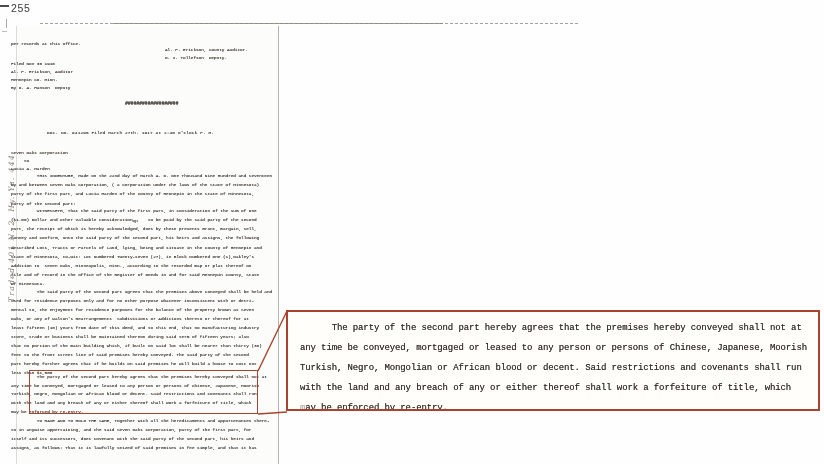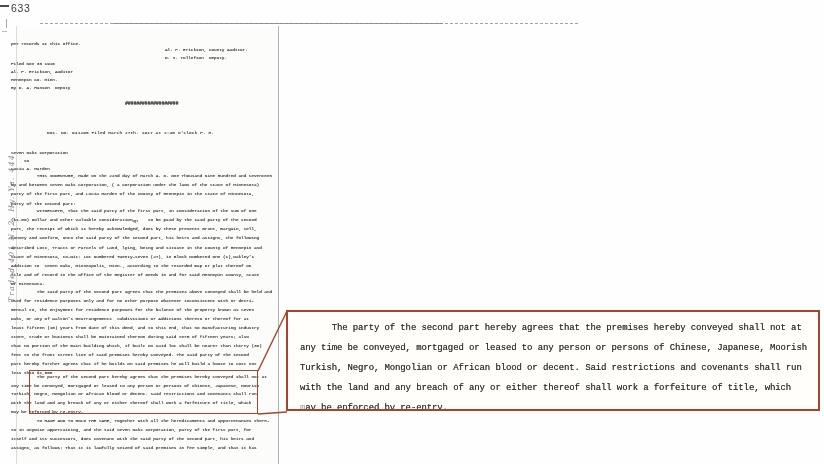--- a/index.html
+++ b/index.html
@@ -55,21 +55,21 @@
                   font-size:9px; line-height:20px; letter-spacing:-0.12px; color:#33302c;
                   white-space:pre; text-shadow:0 0 0.4px rgba(51,48,44,.75); }
   .callout-text .tl:last-child::first-letter { opacity:.38; }
 </style>
 </head>
 <body>
 
 <div class="stage">
 
   <div class="corner-dash"></div>
-  <div class="page-number">633</div>
+  <div class="page-number">255</div>
   <div class="tick-a"></div>
   <div class="tick-b"></div>
   <div class="ruled-dashed"></div>
   <div class="ruled-solid"></div>
 
   <div class="scan-page"></div>
 
   <div class="marginalia">Traded 401 N. 2. Hy. Ya. 444</div>
 
   <div class="doc-block b-received">per records at this office.</div>

